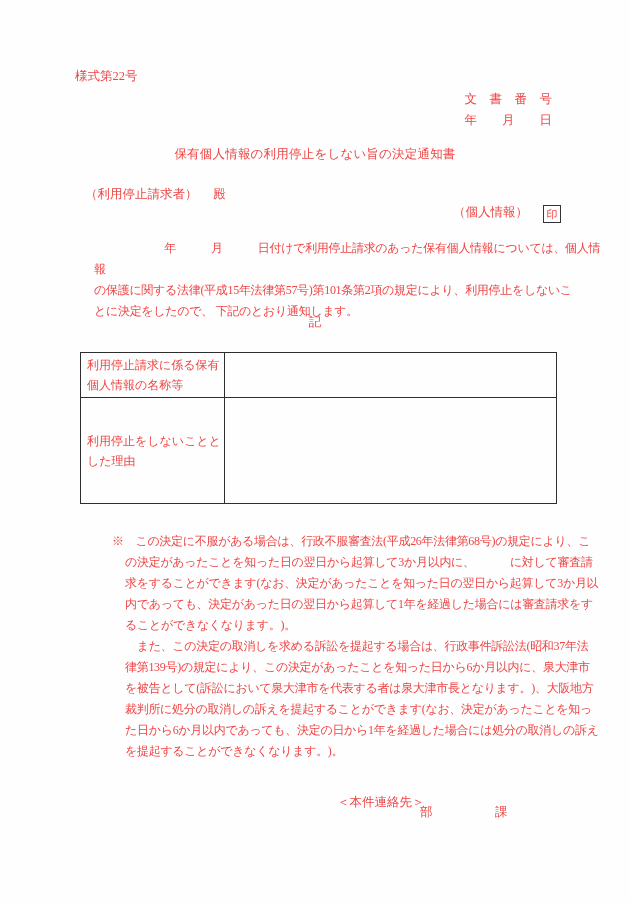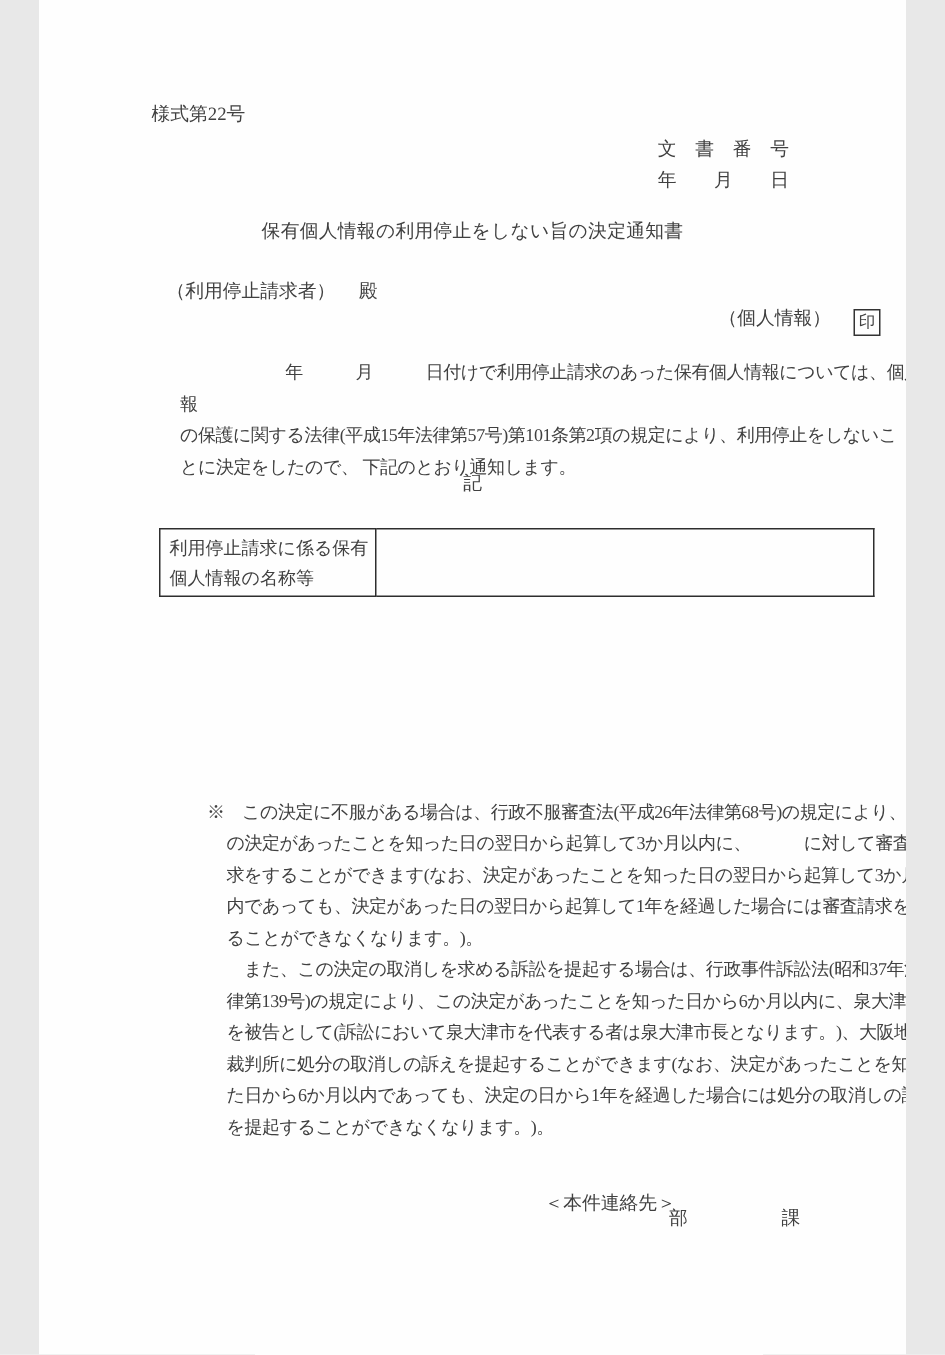--- a/index.html
+++ b/index.html
@@ -1,22 +1,22 @@
 <!DOCTYPE html>
 <html><head>
 <meta charset="utf-8">
 <style>
   html,body{margin:0;padding:0;background:#e8e8e8;}
   .page{
     position:relative;
-    width:578px;height:903px;
+    width:630px;height:903px;
     margin:0 auto;
     background:#fefefe;
     font-family:"Liberation Serif","DejaVu Serif",serif;
-    color:#404040;
+    color:#ef4444;
     overflow:hidden;
     text-decoration:underline;
   }
   .abs{position:absolute;}
   .label{font-size:12.5px;line-height:17px;white-space:pre;}
   .par{
     font-size:12px;
     letter-spacing:-0.3px;
     line-height:21px;
     white-space:pre-wrap;
@@ -88,20 +88,25 @@
 
   <div class="abs ki">記</div>
 
   <table class="abs info-table">
     <tbody>
         <tr class="r1">
       <td class="c1">利用停止請求に係る保有
 個人情報の名称等</td>
       <td class="c2"></td>
     </tr>
+    <tr class="r2">
+      <td class="c1">利用停止をしないことと
+した理由</td>
+      <td class="c2"></td>
+    </tr>
   </tbody>
     </table>
 
   <div class="abs par remarks">※　この決定に不服がある場合は、行政不服審査法(平成26年法律第68号)の規定により、こ
 の決定があったことを知った日の翌日から起算して3か月以内に、　　　に対して審査請
 求をすることができます(なお、決定があったことを知った日の翌日から起算して3か月以
 内であっても、決定があった日の翌日から起算して1年を経過した場合には審査請求をす
 ることができなくなります。)。
 　また、この決定の取消しを求める訴訟を提起する場合は、行政事件訴訟法(昭和37年法
 律第139号)の規定により、この決定があったことを知った日から6か月以内に、泉大津市

